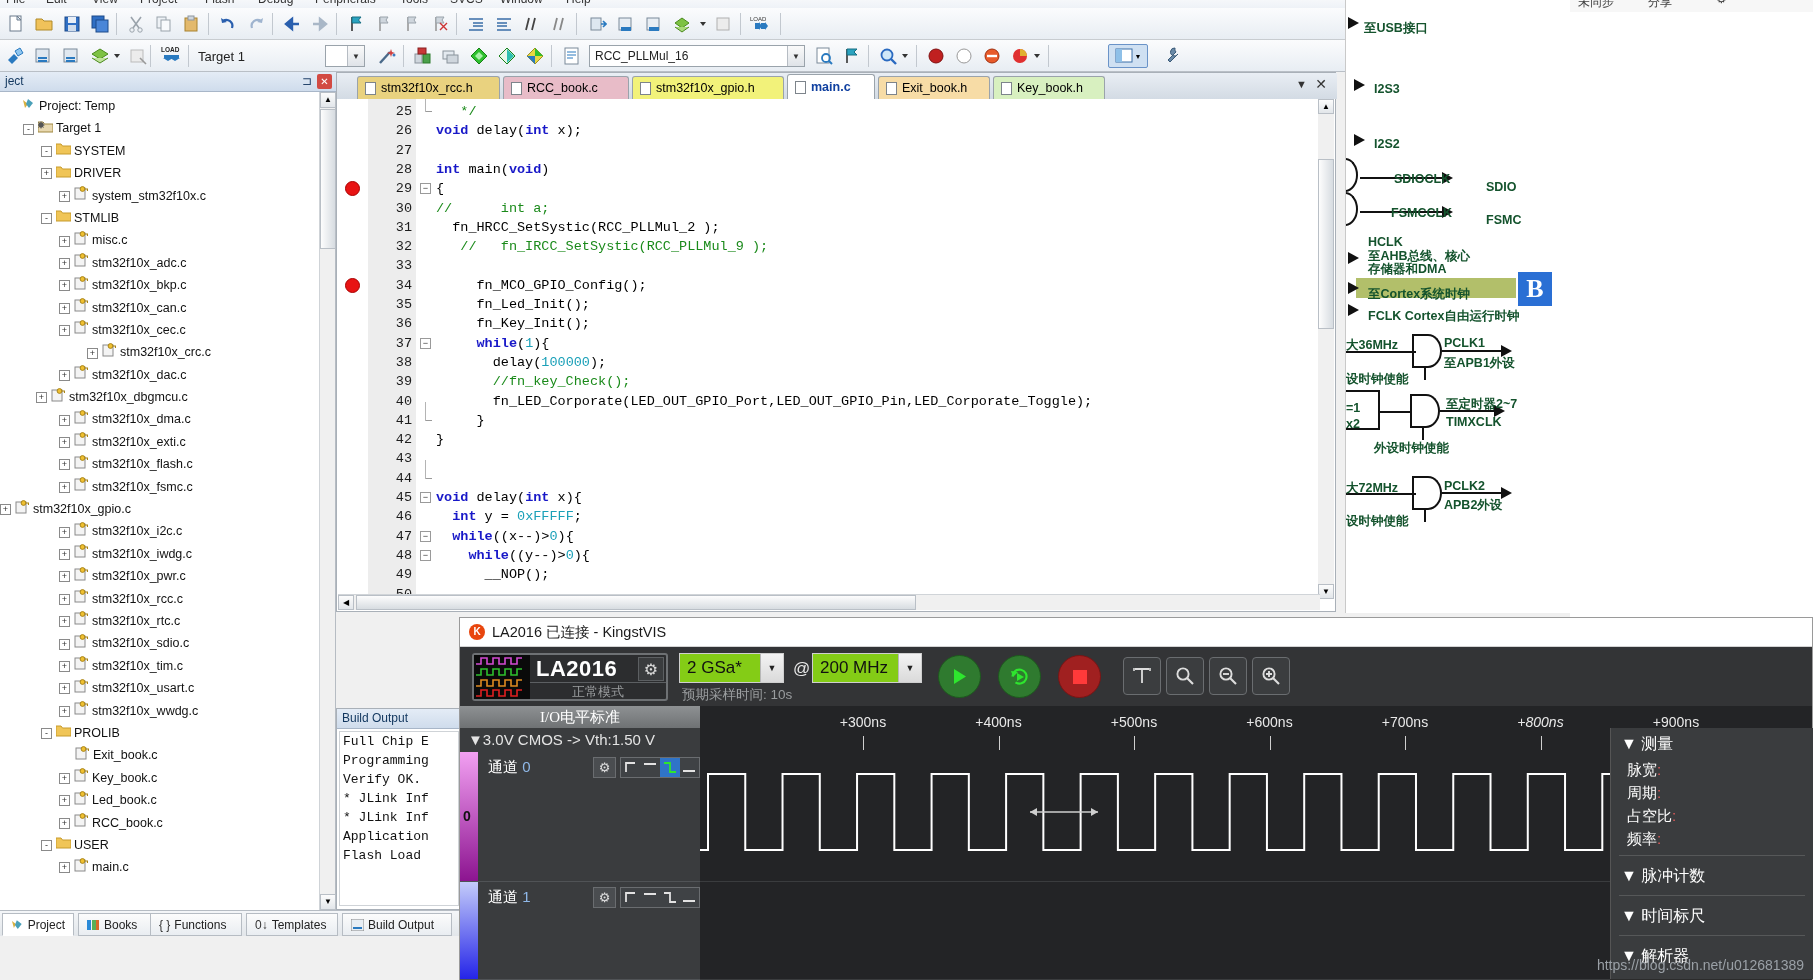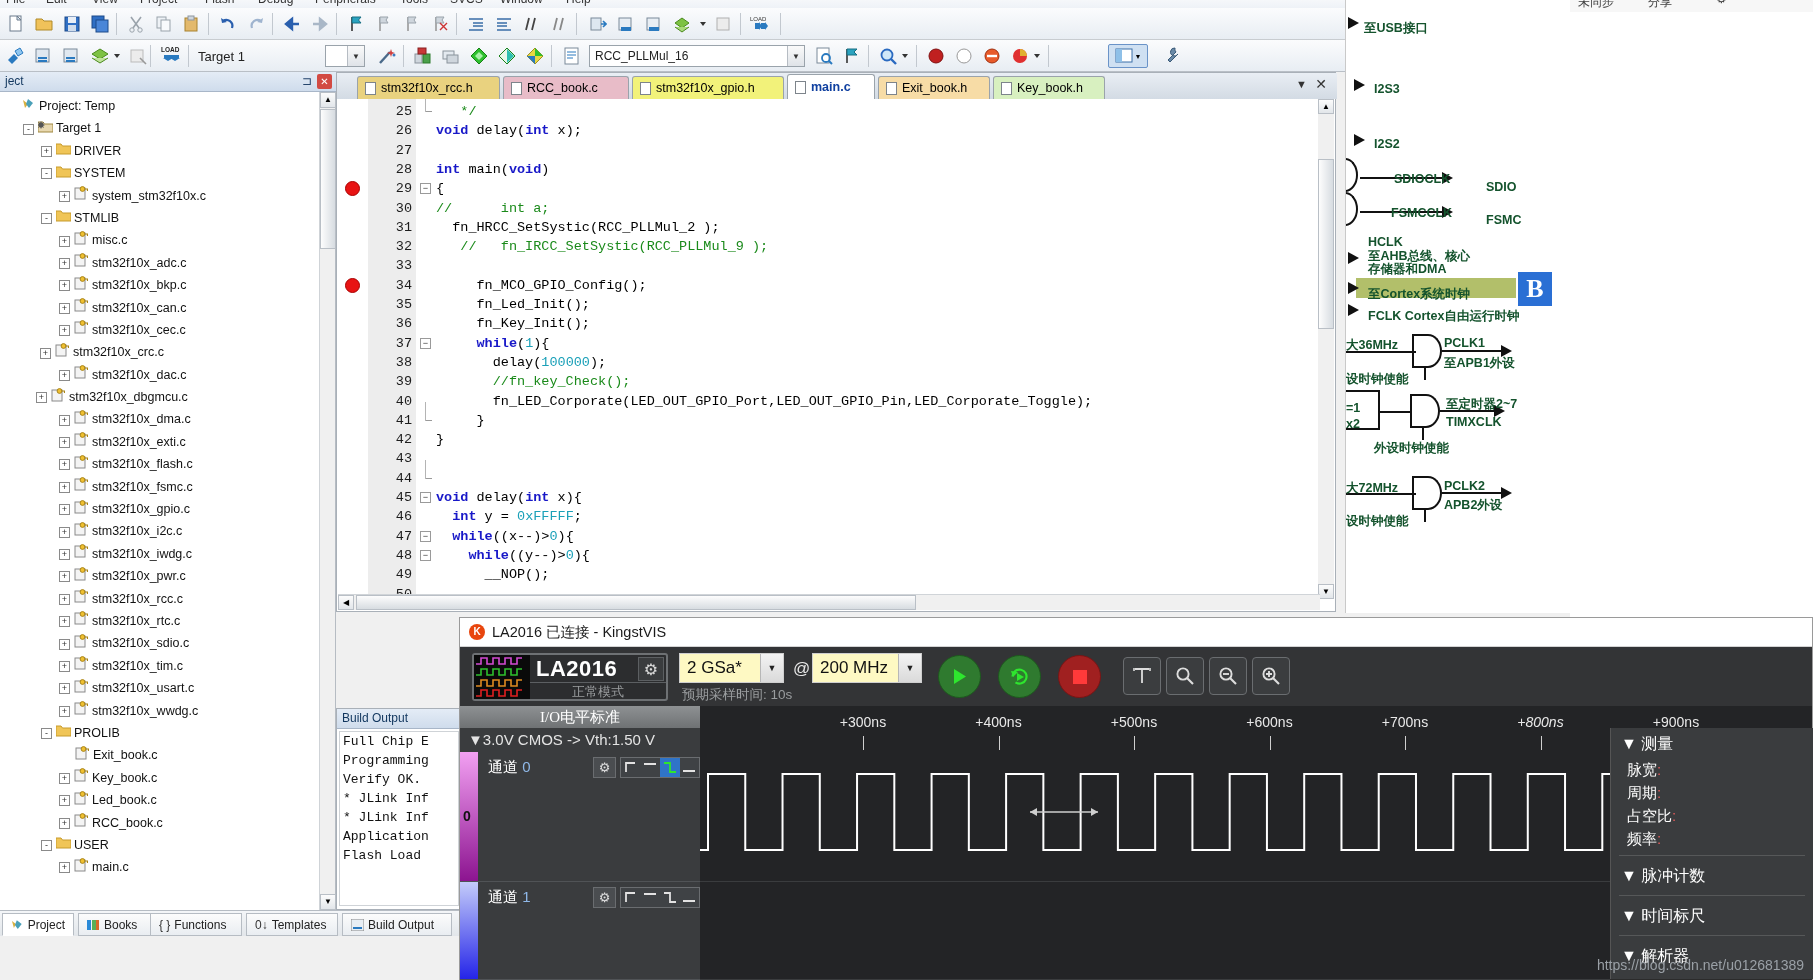--- a/index.html
+++ b/index.html
@@ -155,21 +155,21 @@
       background:#2c2d2f; border:2px solid #6e7174; border-radius:3px; display:flex; }
   #dev-wave { width:56px; height:44px; background:#111; margin:0; }
   #dev-right { flex:1; position:relative; }
   #dev-name { position:absolute; left:0; top:0; width:100%; height:27px; color:#fff;
       font-size:22px; font-weight:bold; padding-left:6px; line-height:27px; letter-spacing:0.5px; }
   #dev-gear { position:absolute; right:2px; top:2px; width:26px; height:24px;
       background:#3a3c3e; border:1px solid #5c5f62; color:#d8d8d8; font-size:16px;
       text-align:center; line-height:24px; }
   #dev-mode { position:absolute; left:0; top:27px; width:100%; height:17px; color:#9a9d9f;
       font-size:13px; text-align:center; border-top:1px solid #5c5f62; line-height:17px; }
-  .kvcombo { position:absolute; height:30px; background:#fef9c3; border:1px solid #cfcfcf;
+  .kvcombo { position:absolute; height:30px; background:#84cc16; border:1px solid #cfcfcf;
       display:flex; align-items:center; font-size:17px; color:#111; padding-left:7px; }
   .kvcombo .arrw { position:absolute; right:0; top:0; bottom:0; width:23px;
       background:linear-gradient(#f3f3f3,#dadada); border-left:1px solid #b7b7b7;
       display:flex; align-items:center; justify-content:center; font-size:9px; color:#222; }
   #kv-esttime { position:absolute; left:222px; top:39px; color:#9a9d9f; font-size:13.5px; }
   .kvrnd { position:absolute; width:43px; height:43px; border-radius:50%;
       display:flex; align-items:center; justify-content:center; }
   .kvsqr { position:absolute; width:38px; height:38px;
       background:#3b3d3f; border:1px solid #6a6d70; border-radius:4px;
       display:flex;align-items:center;justify-content:center;color:#ddd;font-size:19px; }
@@ -572,26 +572,26 @@
     </div>
     <div id="proj-tree">
         <div class="tnode" style="padding-left: 5px;"><span style="display:inline-block;width:15px"></span><span class="icn"><svg width="15" height="13" viewBox="0 0 15 13">
               <path d="M2 2 l5 4 -3 4z" fill="#d8b040"></path>
               <path d="M7 1 l5 4 -4 5 -3-4z" fill="#4aa0b8"></path>
             </svg></span><span>Project: Temp</span></div>
         <div class="tnode" style="padding-left: 23px;"><span class="exp">-</span><span class="icn"><svg width="15" height="13" viewBox="0 0 15 13">
               <path d="M0 2h5l1.5 2H15v8H0z" fill="#e8d8b0" stroke="#a08840"></path>
               <path d="M3 1 l1 2 2-1 -1 2 2 1 -2 1 1 2 -2 -1 -1 2 -1-2 -2 1 1-2 -2-1 2-1 -1-2 2 1z" fill="#555"></path>
             </svg></span><span>Target 1</span></div>
+        <div class="tnode" style="padding-left: 41px;"><span class="exp">-</span><span class="icn"><svg width="15" height="13" viewBox="0 0 15 13">
+              <path d="M0 2h5l1.5 2H15v8H0z" fill="#f0c557" stroke="#c79b2c"></path>
+            </svg></span><span>SYSTEM</span></div>
         <div class="tnode" style="padding-left: 41px;"><span class="exp">+</span><span class="icn"><svg width="15" height="13" viewBox="0 0 15 13">
               <path d="M0 2h5l1.5 2H15v8H0z" fill="#f0c557" stroke="#c79b2c"></path>
             </svg></span><span>DRIVER</span></div>
-        <div class="tnode" style="padding-left: 41px;"><span class="exp">-</span><span class="icn"><svg width="15" height="13" viewBox="0 0 15 13">
-              <path d="M0 2h5l1.5 2H15v8H0z" fill="#f0c557" stroke="#c79b2c"></path>
-            </svg></span><span>SYSTEM</span></div>
         <div class="tnode" style="padding-left: 59px;"><span class="exp">+</span><span class="icn"><svg width="14" height="14" viewBox="0 0 14 14">
               <rect x="1" y="2" width="10" height="11" fill="#f4f4f4" stroke="#8a8a8a"></rect>
               <circle cx="8.5" cy="3" r="2.4" fill="#f0c030" stroke="#a8841a"></circle>
               <path d="M10.5 3 h3 v2" stroke="#a8841a" fill="none" stroke-width="1.2"></path>
             </svg></span><span>system_stm32f10x.c</span></div>
         <div class="tnode" style="padding-left: 41px;"><span class="exp">-</span><span class="icn"><svg width="15" height="13" viewBox="0 0 15 13">
               <path d="M0 2h5l1.5 2H15v8H0z" fill="#f0c557" stroke="#c79b2c"></path>
             </svg></span><span>STMLIB</span></div>
         <div class="tnode" style="padding-left: 59px;"><span class="exp">+</span><span class="icn"><svg width="14" height="14" viewBox="0 0 14 14">
               <rect x="1" y="2" width="10" height="11" fill="#f4f4f4" stroke="#8a8a8a"></rect>
@@ -611,21 +611,21 @@
         <div class="tnode" style="padding-left: 59px;"><span class="exp">+</span><span class="icn"><svg width="14" height="14" viewBox="0 0 14 14">
               <rect x="1" y="2" width="10" height="11" fill="#f4f4f4" stroke="#8a8a8a"></rect>
               <circle cx="8.5" cy="3" r="2.4" fill="#f0c030" stroke="#a8841a"></circle>
               <path d="M10.5 3 h3 v2" stroke="#a8841a" fill="none" stroke-width="1.2"></path>
             </svg></span><span>stm32f10x_can.c</span></div>
         <div class="tnode" style="padding-left: 59px;"><span class="exp">+</span><span class="icn"><svg width="14" height="14" viewBox="0 0 14 14">
               <rect x="1" y="2" width="10" height="11" fill="#f4f4f4" stroke="#8a8a8a"></rect>
               <circle cx="8.5" cy="3" r="2.4" fill="#f0c030" stroke="#a8841a"></circle>
               <path d="M10.5 3 h3 v2" stroke="#a8841a" fill="none" stroke-width="1.2"></path>
             </svg></span><span>stm32f10x_cec.c</span></div>
-        <div class="tnode" style="padding-left: 40px;"><span class="exp">+</span><span class="icn"><svg width="14" height="14" viewBox="0 0 14 14">
+        <div class="tnode" style="padding-left: 59px; margin-left: 28px;"><span class="exp">+</span><span class="icn"><svg width="14" height="14" viewBox="0 0 14 14">
               <rect x="1" y="2" width="10" height="11" fill="#f4f4f4" stroke="#8a8a8a"></rect>
               <circle cx="8.5" cy="3" r="2.4" fill="#f0c030" stroke="#a8841a"></circle>
               <path d="M10.5 3 h3 v2" stroke="#a8841a" fill="none" stroke-width="1.2"></path>
             </svg></span><span>stm32f10x_crc.c</span></div>
         <div class="tnode" style="padding-left: 59px;"><span class="exp">+</span><span class="icn"><svg width="14" height="14" viewBox="0 0 14 14">
               <rect x="1" y="2" width="10" height="11" fill="#f4f4f4" stroke="#8a8a8a"></rect>
               <circle cx="8.5" cy="3" r="2.4" fill="#f0c030" stroke="#a8841a"></circle>
               <path d="M10.5 3 h3 v2" stroke="#a8841a" fill="none" stroke-width="1.2"></path>
             </svg></span><span>stm32f10x_dac.c</span></div>
         <div class="tnode" style="padding-left: 36px;"><span class="exp">+</span><span class="icn"><svg width="14" height="14" viewBox="0 0 14 14">
@@ -646,21 +646,21 @@
         <div class="tnode" style="padding-left: 59px;"><span class="exp">+</span><span class="icn"><svg width="14" height="14" viewBox="0 0 14 14">
               <rect x="1" y="2" width="10" height="11" fill="#f4f4f4" stroke="#8a8a8a"></rect>
               <circle cx="8.5" cy="3" r="2.4" fill="#f0c030" stroke="#a8841a"></circle>
               <path d="M10.5 3 h3 v2" stroke="#a8841a" fill="none" stroke-width="1.2"></path>
             </svg></span><span>stm32f10x_flash.c</span></div>
         <div class="tnode" style="padding-left: 59px;"><span class="exp">+</span><span class="icn"><svg width="14" height="14" viewBox="0 0 14 14">
               <rect x="1" y="2" width="10" height="11" fill="#f4f4f4" stroke="#8a8a8a"></rect>
               <circle cx="8.5" cy="3" r="2.4" fill="#f0c030" stroke="#a8841a"></circle>
               <path d="M10.5 3 h3 v2" stroke="#a8841a" fill="none" stroke-width="1.2"></path>
             </svg></span><span>stm32f10x_fsmc.c</span></div>
-        <div class="tnode" style="padding-left: 59px;"><span class="exp">+</span><span class="icn"><svg width="14" height="14" viewBox="0 0 14 14">
+        <div class="tnode" style=""><span class="exp">+</span><span class="icn"><svg width="14" height="14" viewBox="0 0 14 14">
               <rect x="1" y="2" width="10" height="11" fill="#f4f4f4" stroke="#8a8a8a"></rect>
               <circle cx="8.5" cy="3" r="2.4" fill="#f0c030" stroke="#a8841a"></circle>
               <path d="M10.5 3 h3 v2" stroke="#a8841a" fill="none" stroke-width="1.2"></path>
             </svg></span><span>stm32f10x_gpio.c</span></div>
         <div class="tnode" style="padding-left: 59px;"><span class="exp">+</span><span class="icn"><svg width="14" height="14" viewBox="0 0 14 14">
               <rect x="1" y="2" width="10" height="11" fill="#f4f4f4" stroke="#8a8a8a"></rect>
               <circle cx="8.5" cy="3" r="2.4" fill="#f0c030" stroke="#a8841a"></circle>
               <path d="M10.5 3 h3 v2" stroke="#a8841a" fill="none" stroke-width="1.2"></path>
             </svg></span><span>stm32f10x_i2c.c</span></div>
         <div class="tnode" style="padding-left: 59px;"><span class="exp">+</span><span class="icn"><svg width="14" height="14" viewBox="0 0 14 14">

